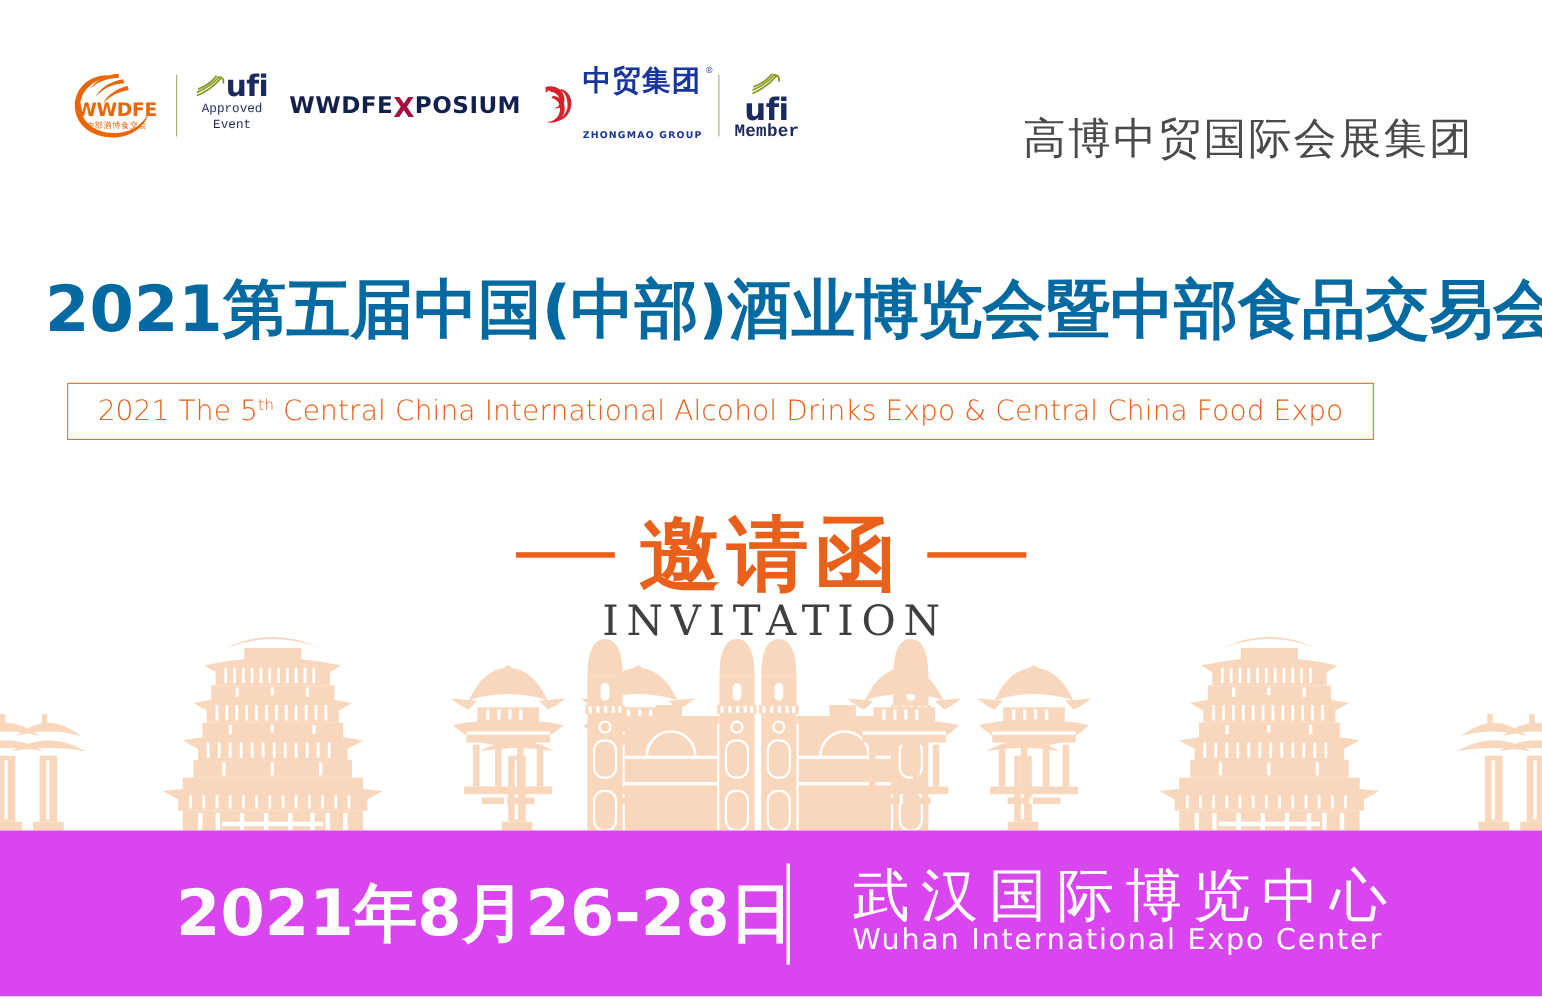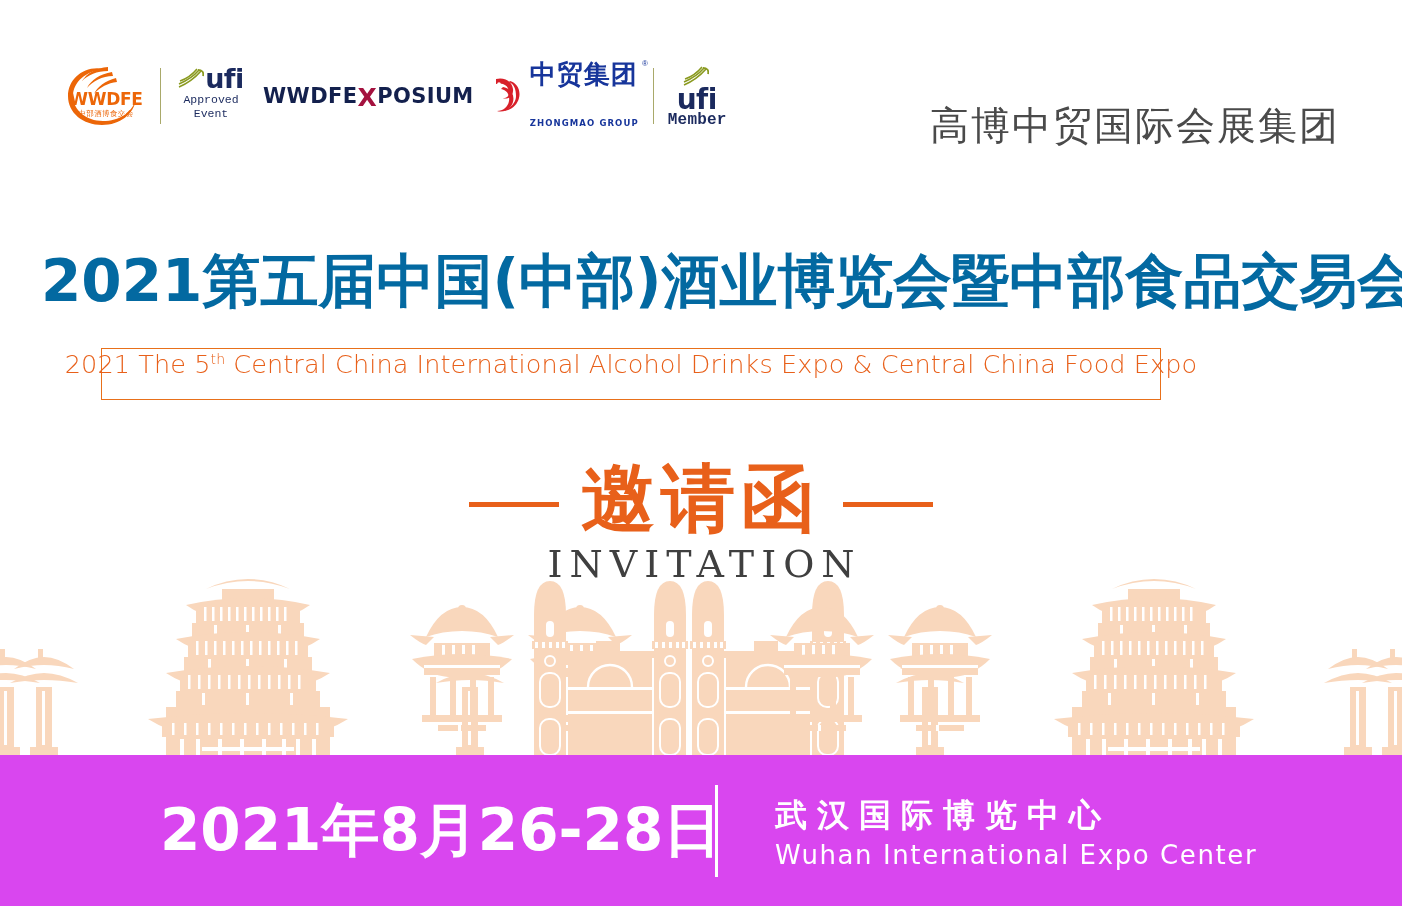--- a/index.html
+++ b/index.html
@@ -127,26 +127,25 @@
     font-size: 58px;
     letter-spacing: 0px;
     color: #0369a1;
     white-space: nowrap;
   }
 
   
   .subtitle-box {
     position: absolute;
     left: 61px; top: 348px;
-    width: 1060px; height: 52px;
+    width: 1188px; height: 52px;
     border: 1.5px solid #E8701A;
     display: flex;
-    align-items: flex-start;
+    align-items: center;
     justify-content: center;
-    margin-left: 40px;
   }
   .subtitle-text {
     font-family: "DejaVu Sans", sans-serif;
     font-weight: 300;
     font-size: 25.5px;
     color: #E8601A;
     letter-spacing: 0.1px;
     white-space: nowrap;
   }
   .subtitle-text sup {
@@ -167,21 +166,21 @@
     display: flex;
     align-items: center;
     justify-content: center;
     gap: 22px;
   }
   .rule {
     width: 90px; height: 5px;
     background: #E8601A;
   }
   .invite-cn {
-    font-family: Liberation Mono, monospace;
+    font-family: Liberation Sans, sans-serif;
     font-weight: 700;
     font-size: 74px;
     color: #E8601A;
     letter-spacing: 6px;
     line-height: 84px;
     white-space: nowrap;
   }
   .invite-en {
     font-family: "DejaVu Serif", "Liberation Serif", serif;
     font-size: 38px;
@@ -231,22 +230,22 @@
   }
   .band-venue {
     position: absolute;
     left: 775px;
     top: 50%;
     transform: translateY(-50%);
     color: #ffffff;
   }
   .venue-cn {
     font-family: "DejaVu Sans", sans-serif;
-    font-weight: 700;
-    font-size: 32px;
+    font-weight: 400;
+    font-size: 52px;
     letter-spacing: 10px;
     line-height: 48px;
     white-space: nowrap;
   }
   .venue-en {
     font-family: "DejaVu Sans", sans-serif;
     font-weight: 400;
     font-size: 26px;
     letter-spacing: 1.6px;
     line-height: 32px;

